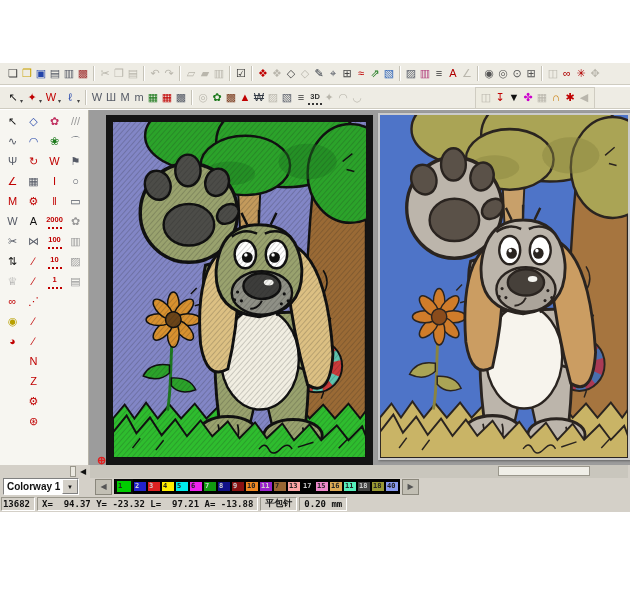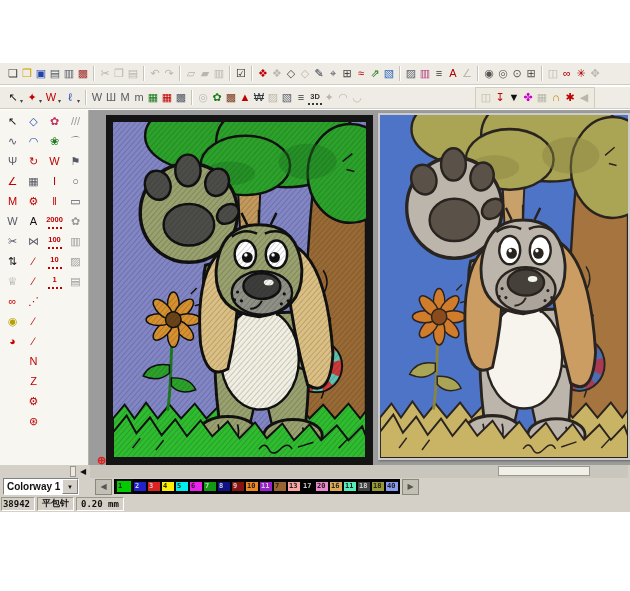--- a/index.html
+++ b/index.html
@@ -400,32 +400,33 @@
         <span class="chip" style="background: rgb(0, 238, 238); color: rgb(34, 34, 34);">5</span>
         <span class="chip" style="background: rgb(238, 34, 238); color: rgb(34, 34, 34);">6</span>
         <span class="chip" style="background: rgb(17, 153, 17); color: rgb(207, 207, 207);">7</span>
         <span class="chip" style="background: rgb(17, 17, 136); color: rgb(207, 207, 207);">8</span>
         <span class="chip" style="background: rgb(136, 17, 17); color: rgb(207, 207, 207);">9</span>
         <span class="chip" style="background: rgb(238, 136, 34); color: rgb(34, 34, 34);">10</span>
         <span class="chip" style="background: rgb(153, 34, 204); color: rgb(207, 207, 207);">11</span>
         <span class="chip" style="background: rgb(153, 102, 51); color: rgb(34, 34, 34);">7</span>
         <span class="chip" style="background: #fca5a5; color: rgb(34, 34, 34);">13</span>
         <span class="chip" style="background: rgb(0, 0, 0); color: rgb(207, 207, 207);">17</span>
-        <span class="chip" style="background: rgb(238, 136, 204); color: rgb(34, 34, 34);">20</span>
+        <span class="chip" style="background: rgb(238, 136, 204); color: rgb(34, 34, 34);">15</span>
         <span class="chip" style="background: rgb(221, 170, 85); color: rgb(34, 34, 34);">16</span>
         <span class="chip" style="background: rgb(85, 238, 187); color: rgb(34, 34, 34);">11</span>
         <span class="chip" style="background: rgb(68, 68, 68); color: rgb(207, 207, 207);">18</span>
         <span class="chip" style="background: rgb(153, 153, 51); color: rgb(34, 34, 34);">18</span>
         <span class="chip" style="background: rgb(136, 153, 238); color: rgb(34, 34, 34);">40</span>
       </div>
     <div class="pal-arrow right">▶</div>
   </div>
 
   <div class="status">
-    <div class="st-cell st-count">38942</div>
+    <div class="st-cell st-count">13682</div>
+    <div class="st-cell">X=  94.37 Y= -23.32 L=  97.21 A= -13.88</div>
     <div class="st-cell">平包针</div>
     <div class="st-cell">0.20 mm</div>
   </div>
 </div>
 
 <svg width="0" height="0" style="position:absolute" aria-hidden="true">
   <defs>
     <pattern id="hatchp" width="4" height="4" patternUnits="userSpaceOnUse" patternTransform="rotate(42)">
       <line x1="1.5" y1="0" x2="1.5" y2="4" stroke="#1a1a1a" stroke-width="1" opacity="0.55"></line>
     </pattern>

